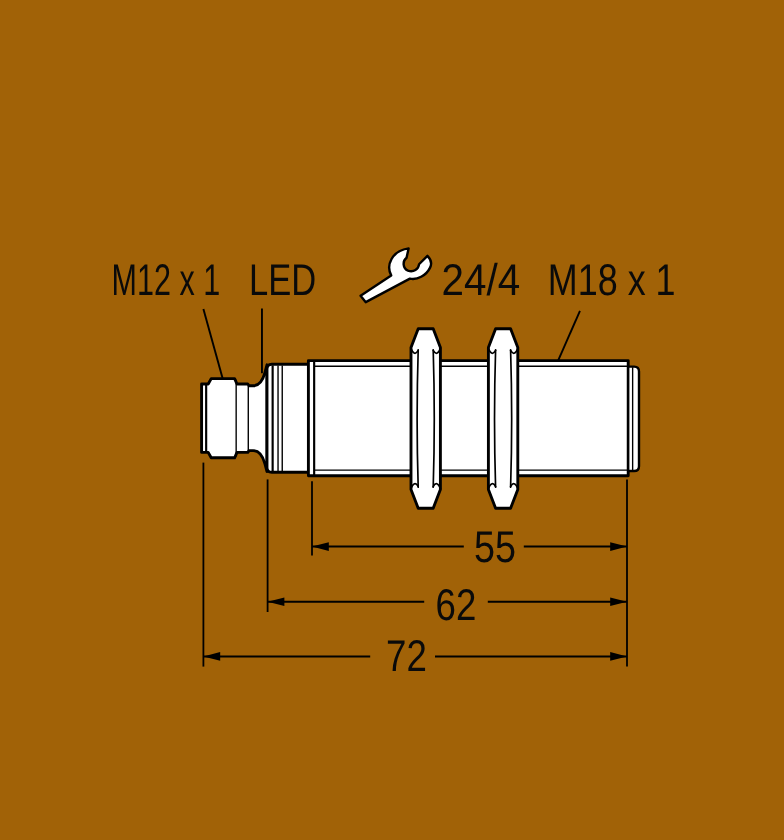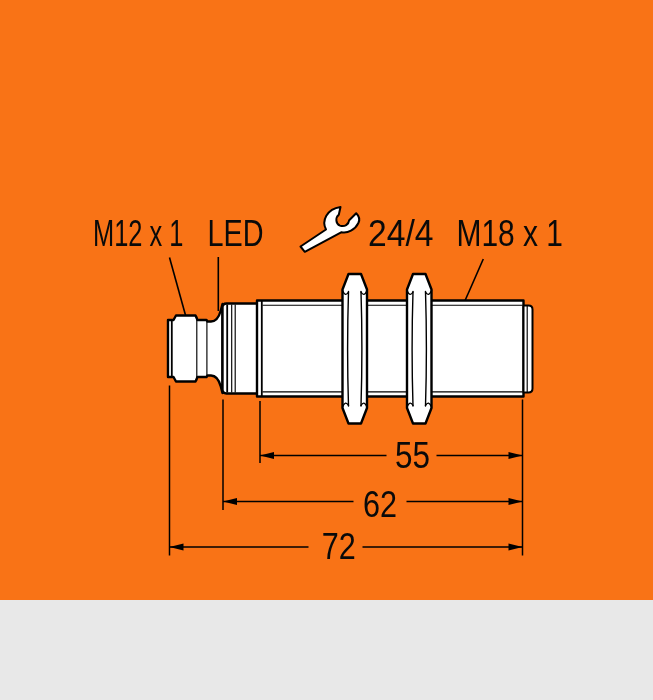--- a/index.html
+++ b/index.html
@@ -1,18 +1,18 @@
 <!DOCTYPE html>
 <html><head>
 <meta charset="utf-8">
 <style>
   html,body{margin:0;padding:0;background:#e8e8e8;}
   .canvas{
-    width:653px;height:600px;
-    background:#f97316;
+    width:653px;height:700px;
+    background:#a16207;
     position:relative;
     overflow:hidden;
     font-family:"Liberation Sans", sans-serif;
   }
   svg{display:block;}
   
   .ol   { fill:#ffffff; stroke:#000000; stroke-width:2.4; stroke-linejoin:round; stroke-linecap:round; }
   .olthin{ fill:#ffffff; stroke:#000000; stroke-width:2;   stroke-linejoin:round; }
   .med  { fill:none; stroke:#000000; stroke-width:1.8; stroke-linecap:butt; }
   .thin { fill:none; stroke:#000000; stroke-width:1.15; stroke-linecap:butt; }

